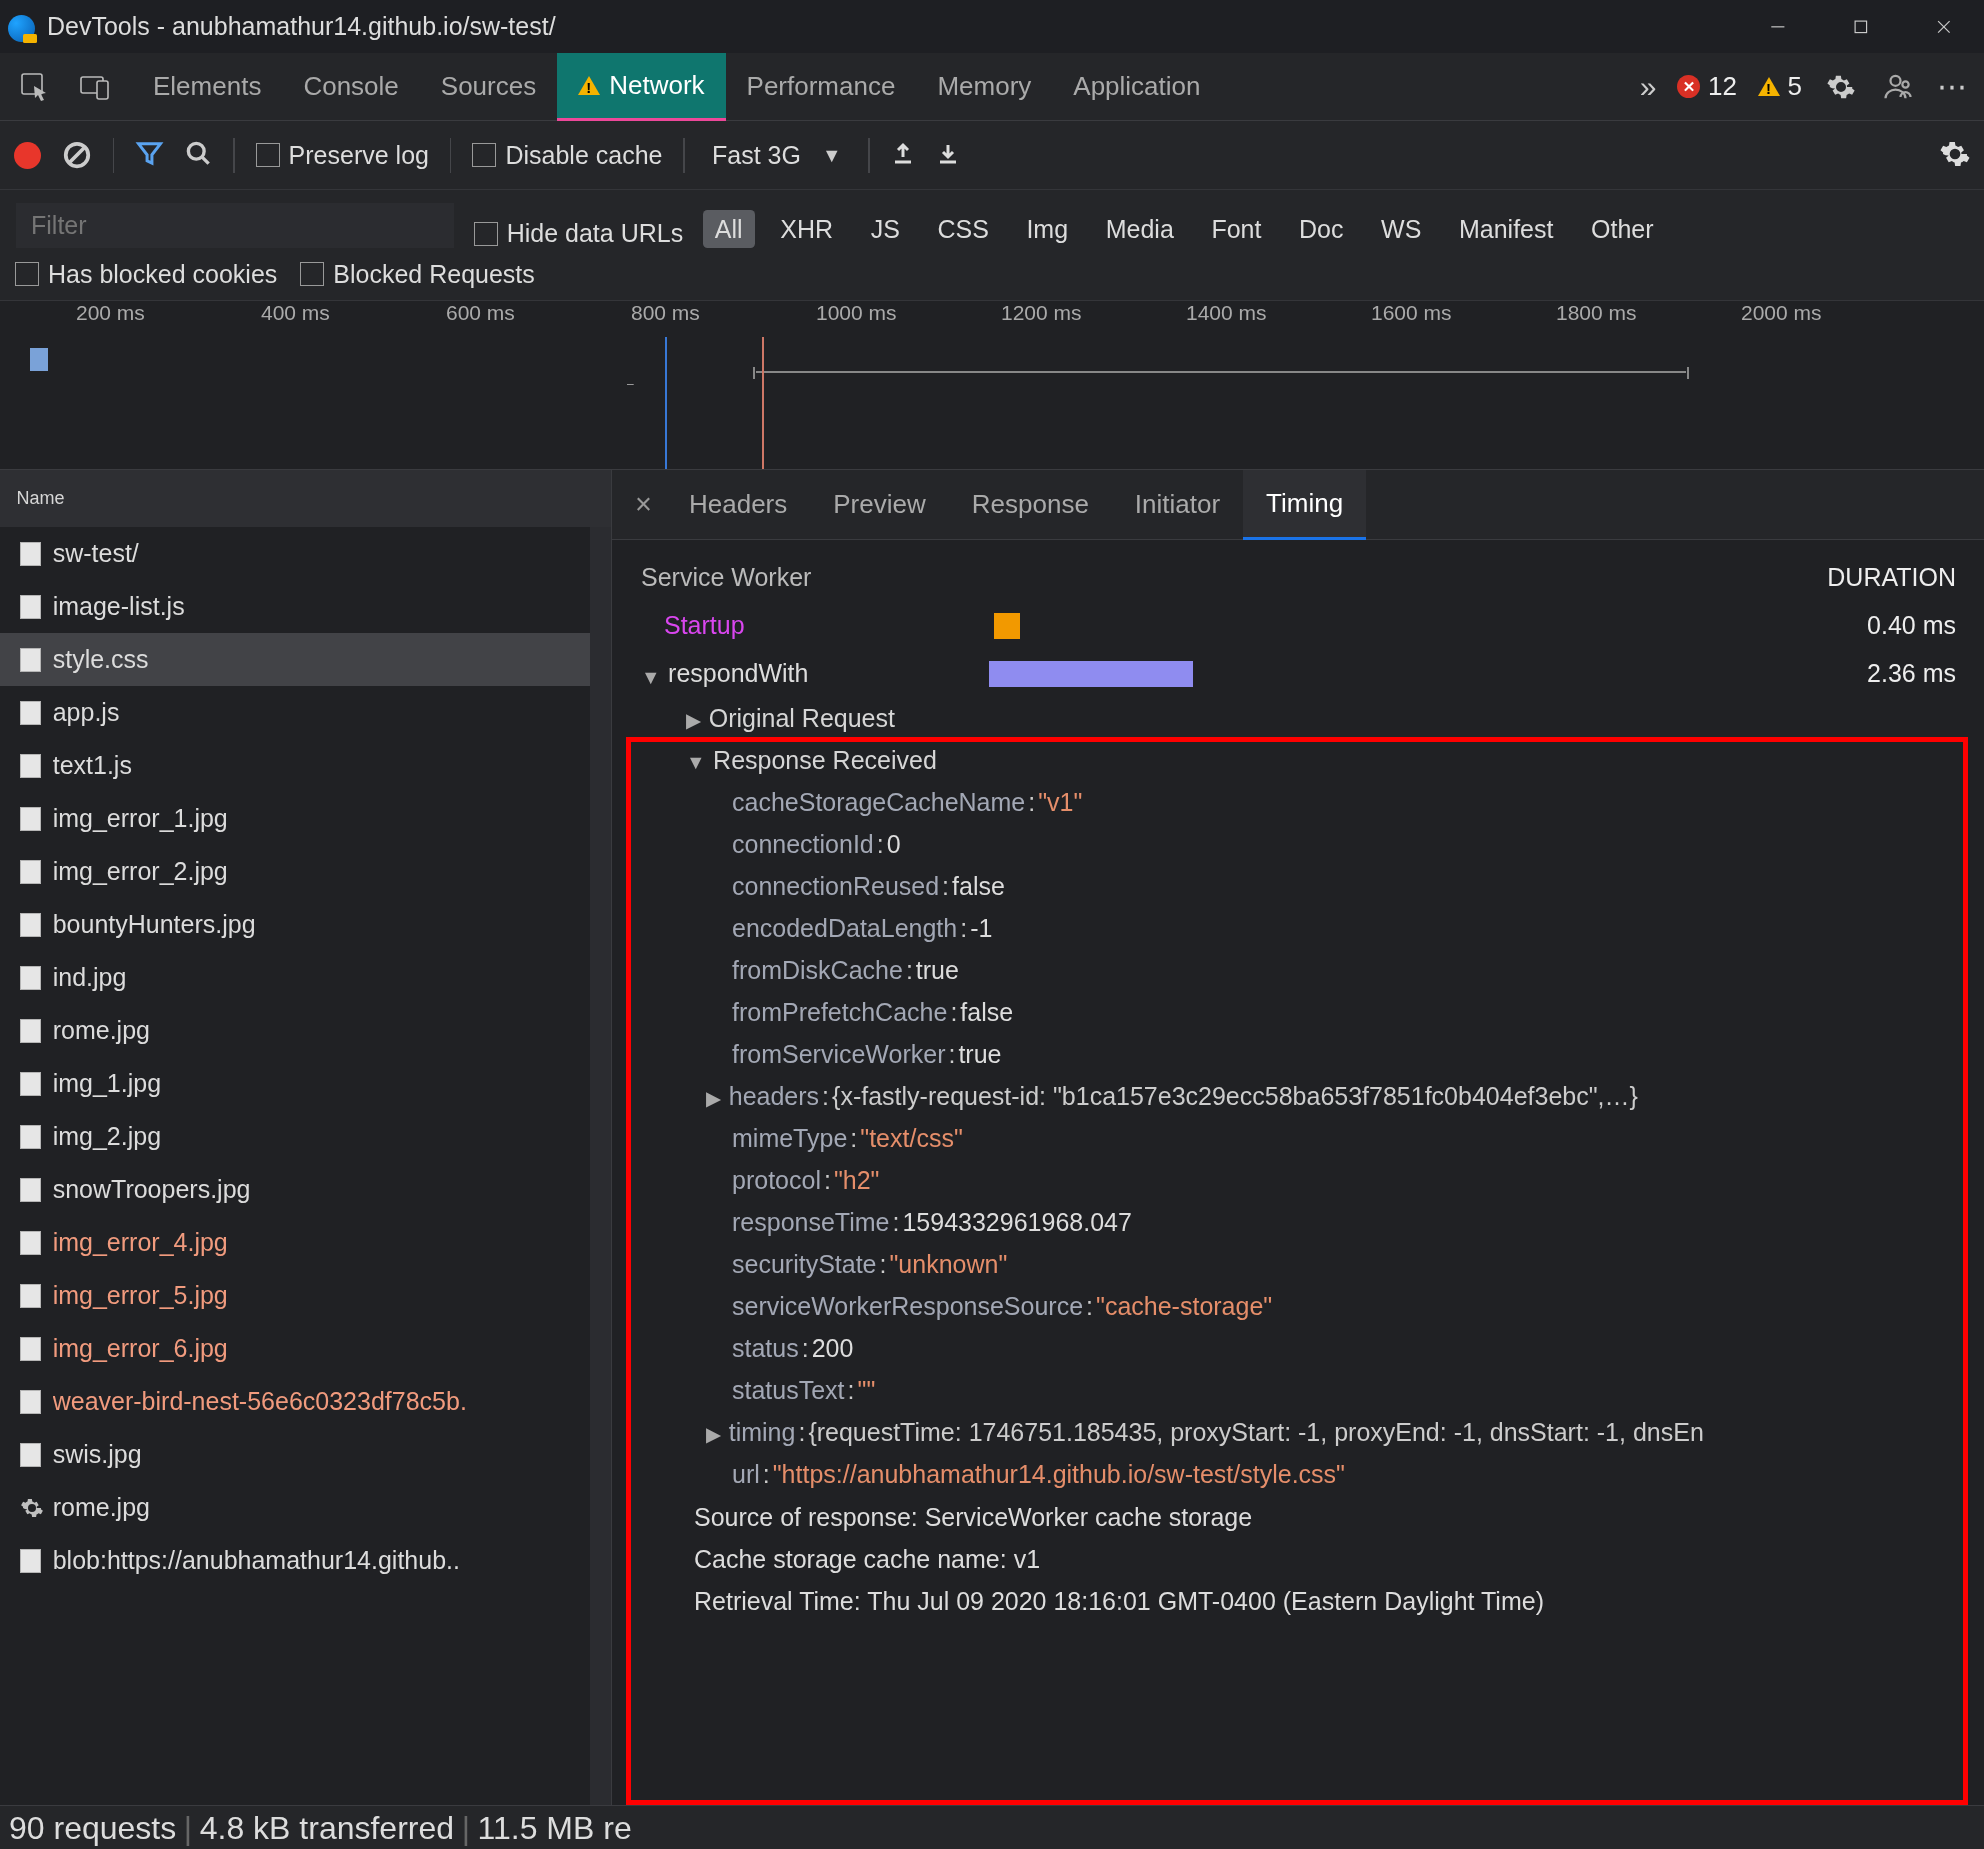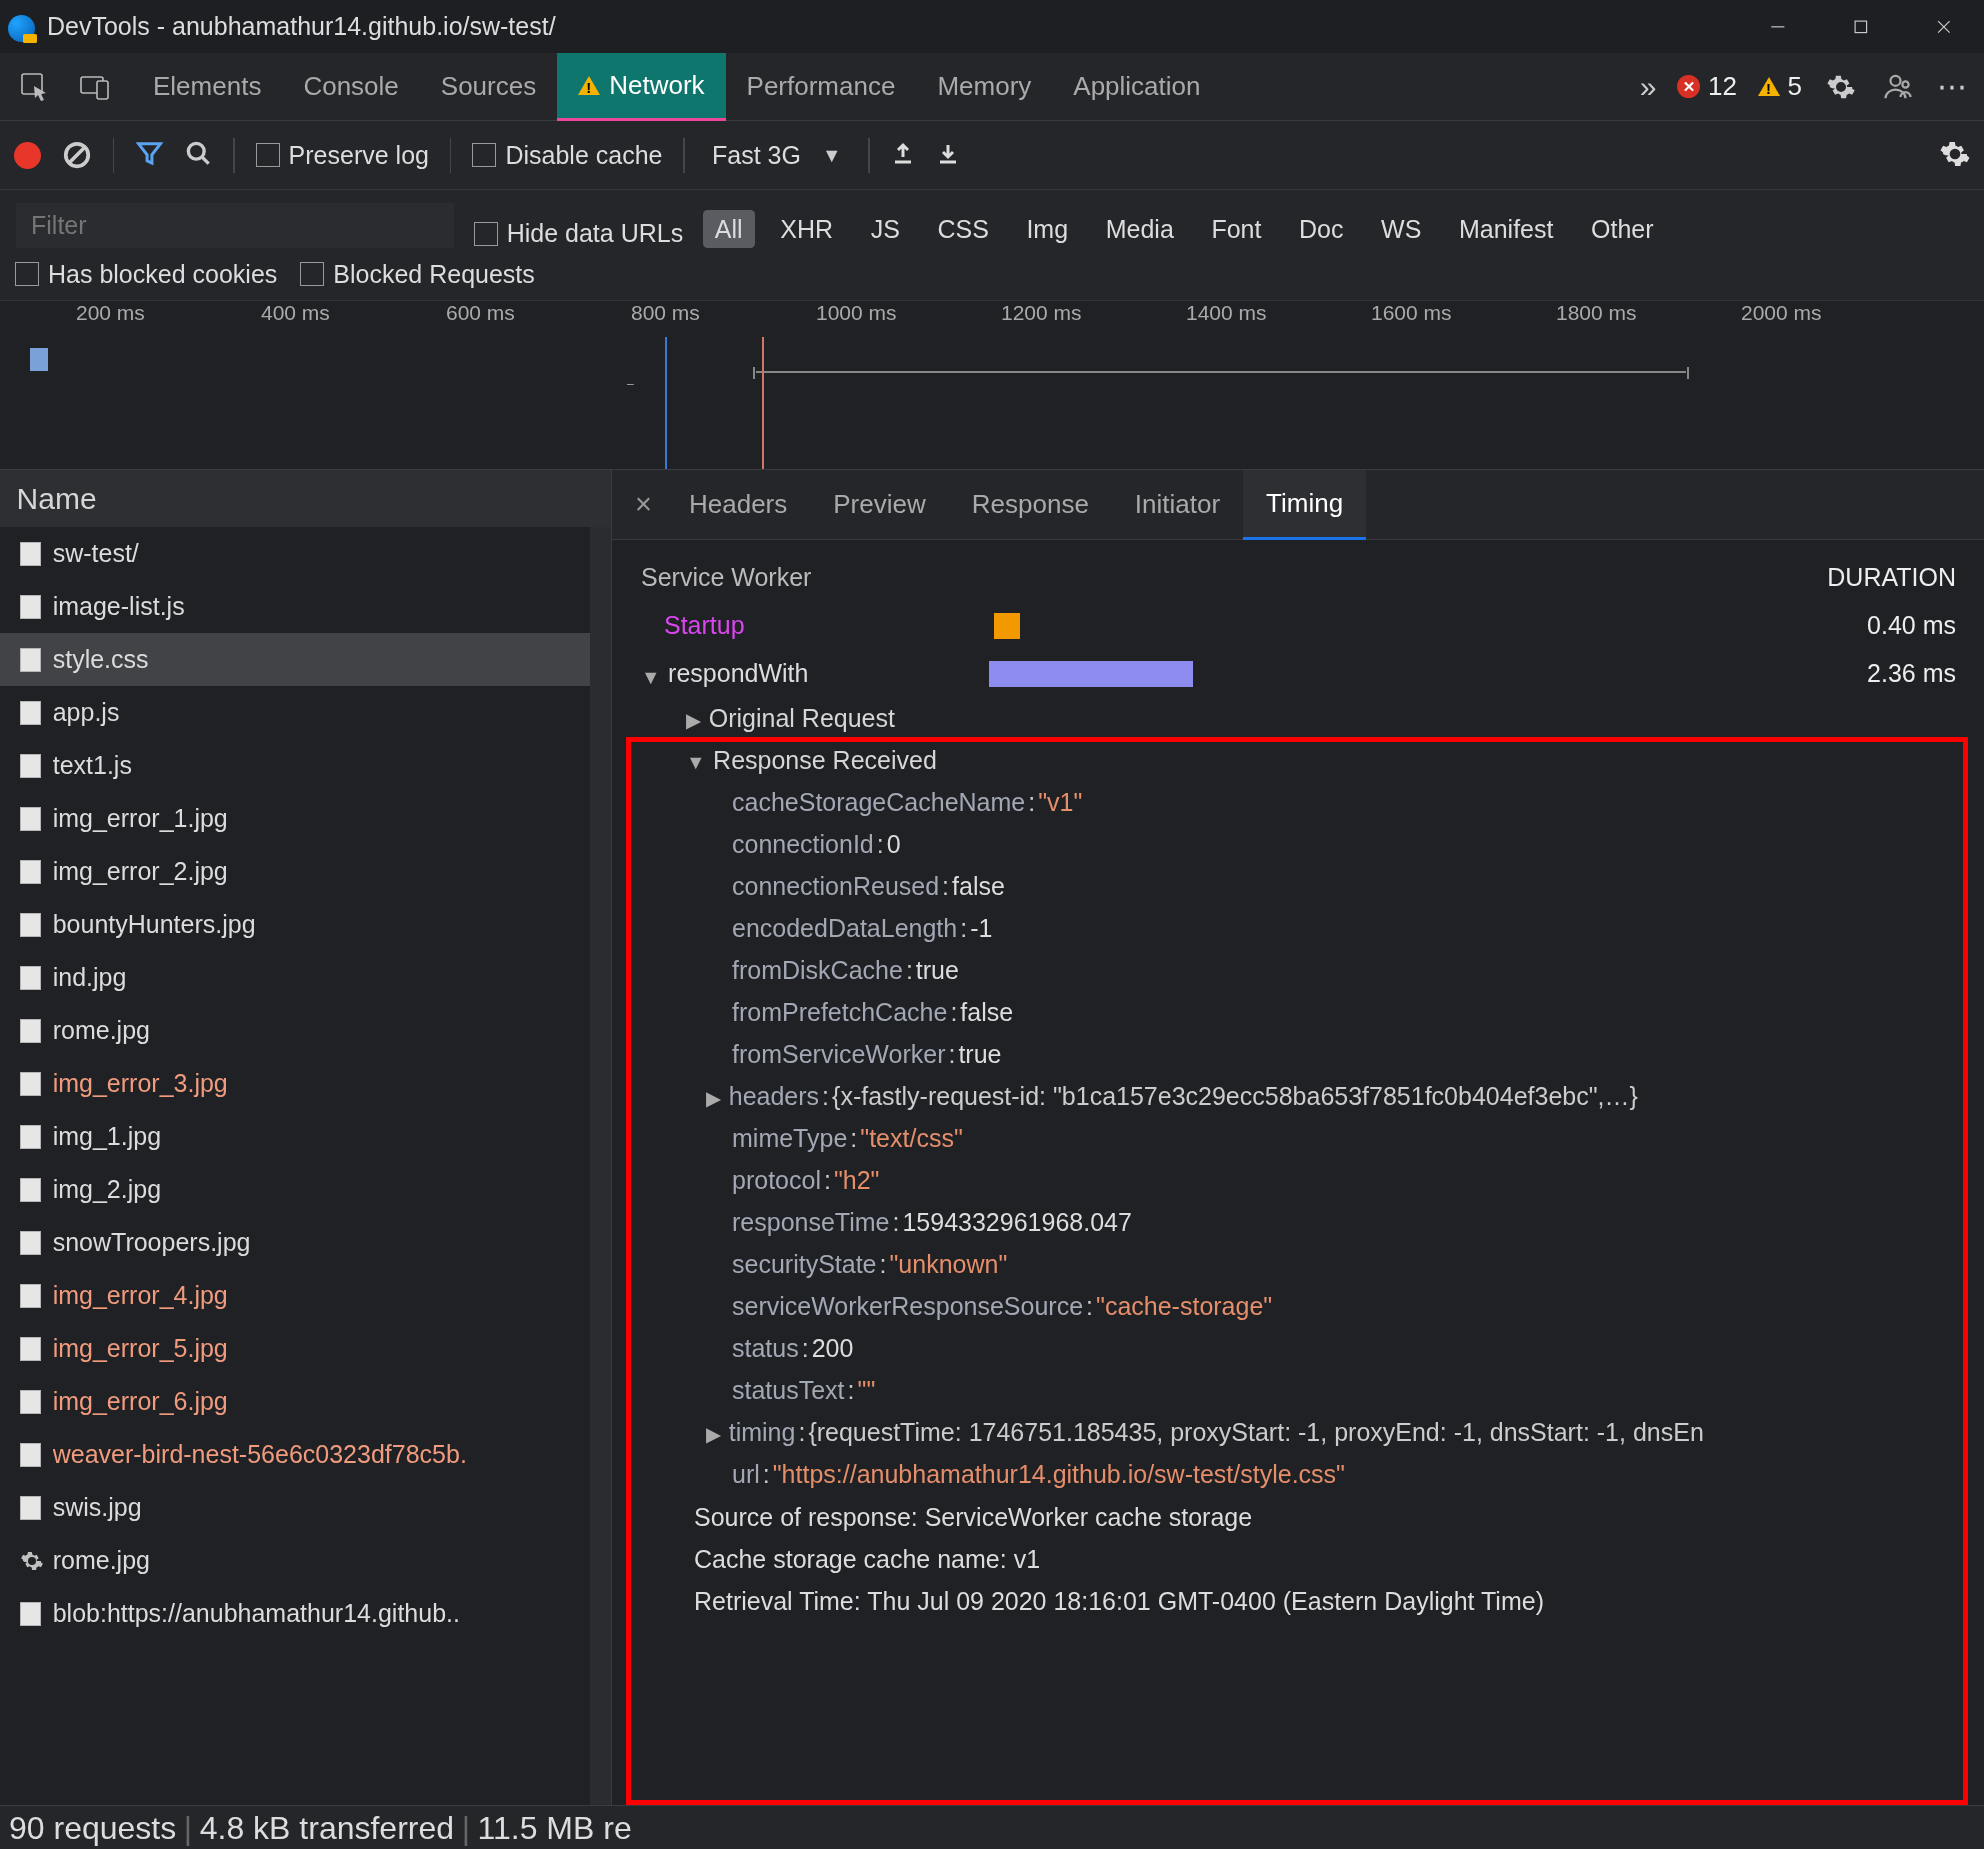--- a/index.html
+++ b/index.html
@@ -81,21 +81,21 @@
   .tl-bar { position:absolute; top:47px; left:30px; width:18px; height:23px; background:#7aa2d8; }
   .tl-dash { position:absolute; top:76px; left:627px; height:1.5px; color:#aaa; }
   .tl-grayline { position:absolute; top:70px; left:756px; width:930px; height:2.3px; background:#888; }
   .tl-grayline::before{content:"";position:absolute;left:-3px;top:-4.5px;width:2.3px;height:12px;background:#888;}
   .tl-grayline::after{content:"";position:absolute;right:-3px;top:-4.5px;width:2.3px;height:12px;background:#888;}
   .tl-vline-blue { position:absolute; top:36px; bottom:0; left:665px; width:2.3px; background:#3878d6; }
   .tl-vline-red { position:absolute; top:36px; bottom:0; left:762px; width:2.3px; background:#ce7766; }
   
   .split { display:flex; height: calc(1850px - 53px - 68px - 68px - 59px - 53px - 169px - 45px); }
   .leftpane { width:612px; display:flex; flex-direction:column; background:#202124; border-right:0.8px solid #3a3b3f; }
-  .namehdr { background:#2e2f33; height:57px; display:flex; align-items:center; padding:0 16.6px; font-size:30px; }
+  .namehdr { background:#2e2f33; height:57px; display:flex; align-items:center; padding:0 16.6px; font-size:18px; }
   .filelist { flex:1; overflow:hidden; }
   .filerow { display:flex; align-items:center; height:53px; padding:0 19.7px; gap:12px; font-size:25px; color:#dcdcdc; }
   .filerow.selected { background:#424347; }
   .filerow.error { color:#f19b7e; }
   .filerow .ficn { width:21px; height:24px; border:1.5px solid #b5b5b5; background:#e6e6e6; flex:0 0 21px; position:relative; }
   .filerow .ficn.gear { background:none; border:none; }
   .filerow .ficn.gear svg { width:24px; height:24px; fill:#c0c0c0; }
   .scrollbar { width:21px; background:#2b2c30; }
   .lpbody { display:flex; flex:1; overflow:hidden;}
   .rightpane { flex:1; display:flex; flex-direction:column; background:#202124; }
@@ -358,24 +358,20 @@
             <span style="overflow: hidden; text-overflow: ellipsis; white-space: nowrap;">bountyHunters.jpg</span>
           </div>
           <div class="filerow">
             <span class="ficn"></span>
             <span style="overflow: hidden; text-overflow: ellipsis; white-space: nowrap;">ind.jpg</span>
           </div>
           <div class="filerow">
             <span class="ficn"></span>
             <span style="overflow: hidden; text-overflow: ellipsis; white-space: nowrap;">rome.jpg</span>
           </div>
-          <div class="filerow error">
-            <span class="ficn"></span>
-            <span style="overflow: hidden; text-overflow: ellipsis; white-space: nowrap;">img_error_3.jpg</span>
-          </div>
           <div class="filerow">
             <span class="ficn"></span>
             <span style="overflow: hidden; text-overflow: ellipsis; white-space: nowrap;">img_1.jpg</span>
           </div>
           <div class="filerow">
             <span class="ficn"></span>
             <span style="overflow: hidden; text-overflow: ellipsis; white-space: nowrap;">img_2.jpg</span>
           </div>
           <div class="filerow">
             <span class="ficn"></span>

